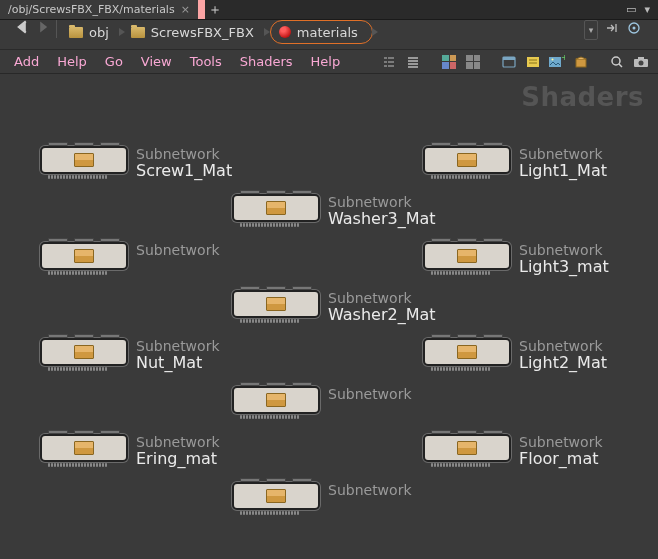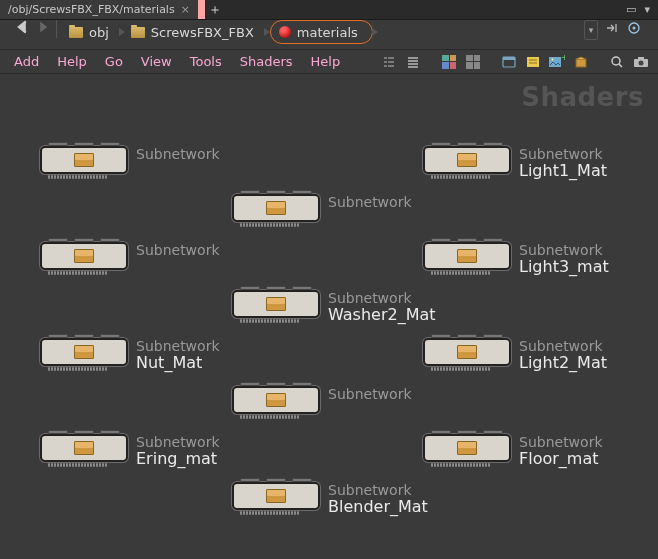--- a/index.html
+++ b/index.html
@@ -390,20 +390,21 @@
           <span></span>
           <span></span>
           <span></span>
           <span></span>
           <span></span>
           <span></span>
         </div>
     </div>
     <div class="labels">
       <span class="type">Subnetwork</span>
+      <span class="name">Screw1_Mat</span>
     </div>
   </div>
   <div class="node" style="left:423px; top:72px;">
     <div class="chip">
       <div class="conn-top">
           <span></span>
           <span></span>
           <span></span>
         </div>
       <div class="box-ic"></div>
@@ -462,20 +463,21 @@
           <span></span>
           <span></span>
           <span></span>
           <span></span>
           <span></span>
           <span></span>
         </div>
     </div>
     <div class="labels">
       <span class="type">Subnetwork</span>
+      <span class="name">Washer3_Mat</span>
     </div>
   </div>
 
   <div class="node" style="left:40px; top:168px;">
     <div class="chip">
       <div class="conn-top">
           <span></span>
           <span></span>
           <span></span>
         </div>
@@ -789,17 +791,16 @@
           <span></span>
           <span></span>
           <span></span>
           <span></span>
           <span></span>
           <span></span>
         </div>
     </div>
     <div class="labels">
       <span class="type">Subnetwork</span>
-      <span class="name">Blender_Mat</span>
     </div>
   </div>
 
 </div>
 
 </body></html>

